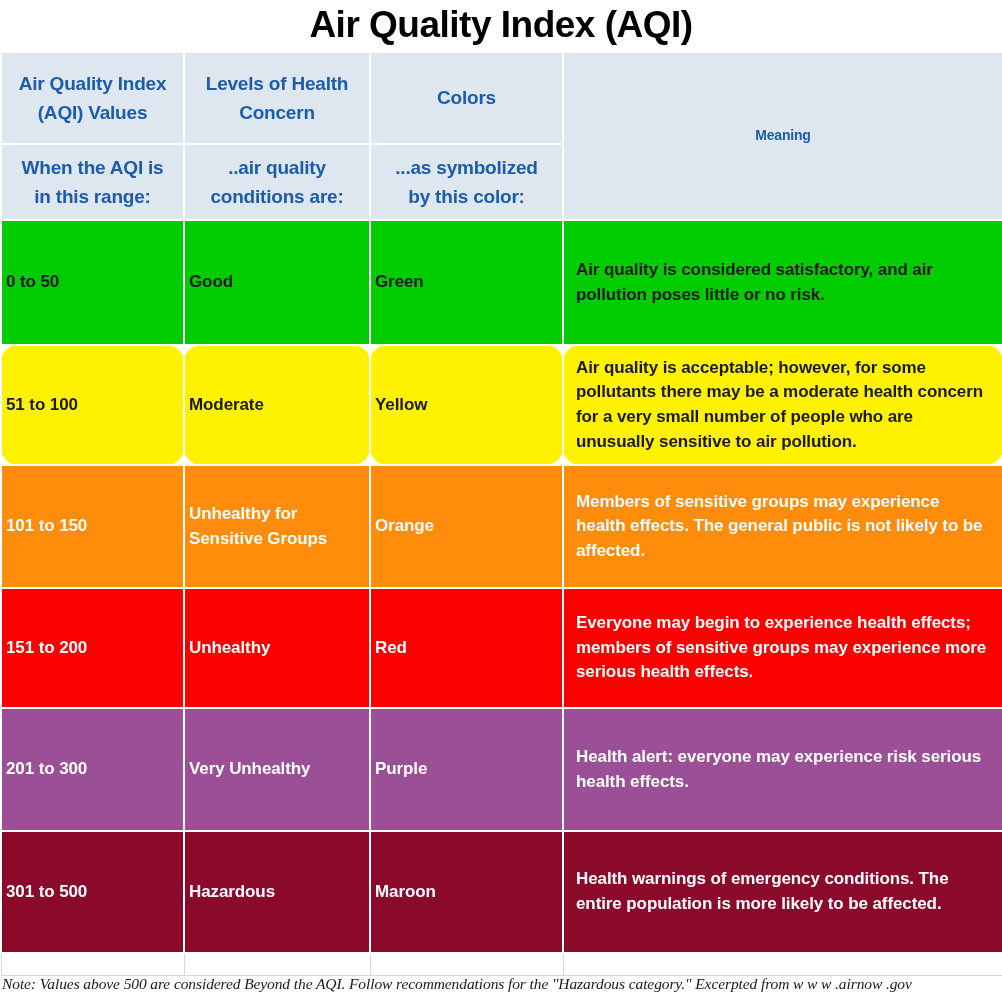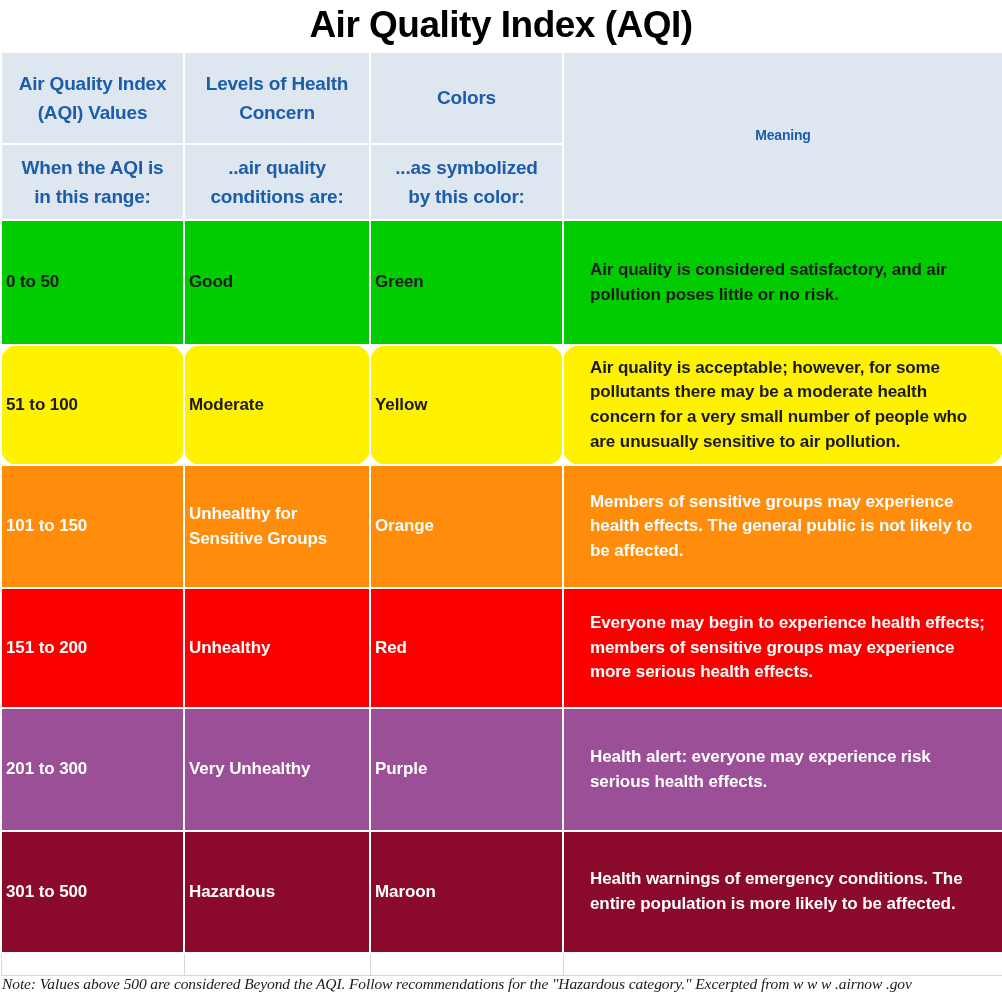--- a/index.html
+++ b/index.html
@@ -83,21 +83,21 @@
     line-height: 1.45;
     text-align: left;
     letter-spacing: -0.1px;
   }
   .data td.range,
   .data td.level,
   .data td.colorname {
     padding-left: 4px;
   }
   .data td.meaningtext {
-    padding-left: 26px;
+    padding-left: 12px;
     padding-right: 14px;
   }
 
   .row-green  td { background: #00cc00; color: #1a1a1a; height: 125px; }
   .row-yellow td { background: #fff200; color: #1a1a1a; height: 120px; border-radius: 17px; }
   .row-orange td { background: #ff8c0a; color: #ffffff; height: 123px; }
   .row-red    td { background: #fb0000; color: #ffffff; height: 120px; margin-top: 15px; }
   .row-purple td { background: #9b4f96; color: #ffffff; height: 123px; }
   .row-maroon td { background: #8b0a2b; color: #ffffff; height: 122px; }
 

